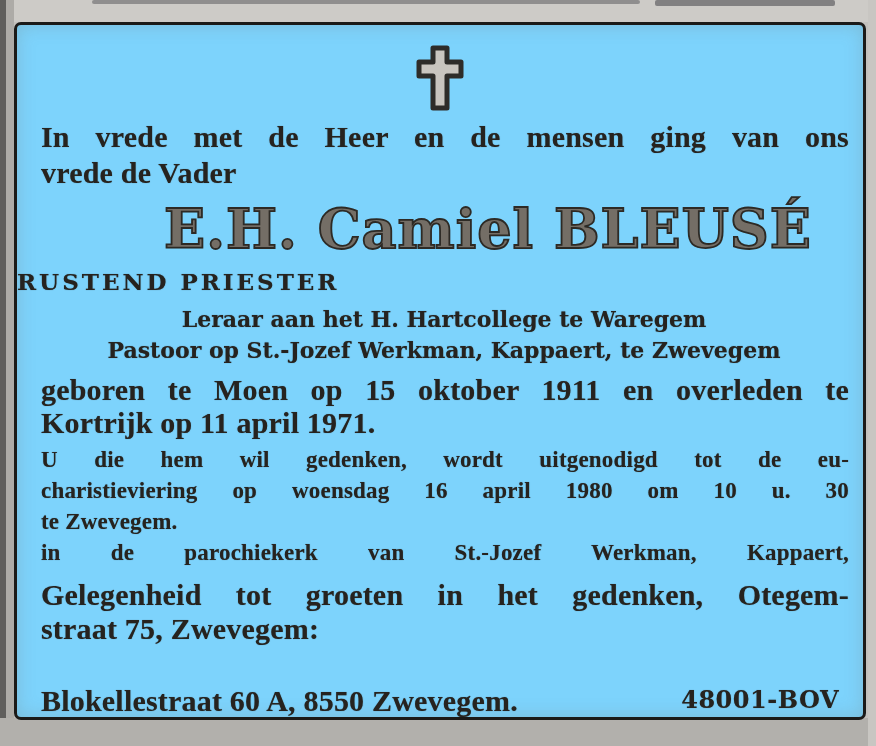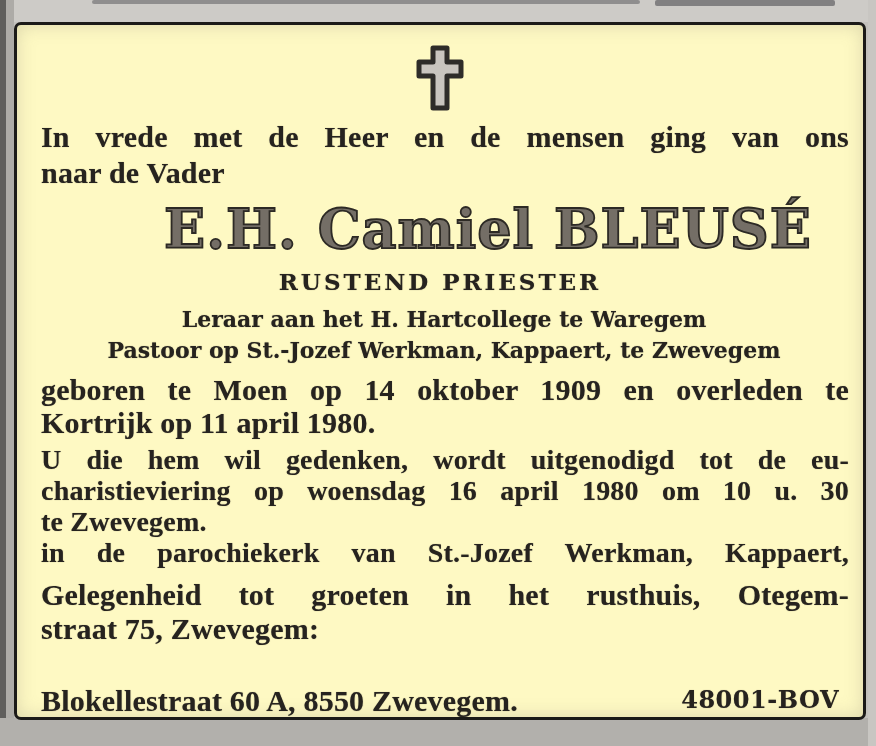--- a/index.html
+++ b/index.html
@@ -41,21 +41,21 @@
   }
   .scan-right-strip {
     position: absolute; left: 868px; top: 0; width: 8px; height: 746px;
     background: #c8c6c2;
   }
   
   .card {
     position: absolute; left: 14px; top: 22px;
     width: 852px; height: 698px;
     box-sizing: border-box;
-    background: #fef9c3;
+    background: #7dd3fc;
     border: 3px solid #1b1a18;
     border-radius: 7px;
     box-shadow: inset 0 0 18px rgba(120,115,105,.25);
   }
   .card * { position: absolute; color: #26231f; }
 
   .cross-wrap {
     left: 0; top: 20px; width: 100%; height: 66px;
     text-align: center;
   }
@@ -80,40 +80,40 @@
     font-weight: bold;
     font-size: 54px;
     letter-spacing: 1px;
     color: #746e66;
     -webkit-text-stroke: 1.8px #2d2a25;
     text-shadow: 0 0 1px rgba(40,36,30,.4);
     margin-left: 48px;
   }
   .deceased-title {
     left: 0; top: 243px; width: 100%;
-    text-align: center;
+    text-align: left;
     font-family: "DejaVu Serif", serif;
     font-weight: bold;
     font-size: 23px;
     letter-spacing: 3px;
     text-shadow: 0 0 1px rgba(30,26,20,.5);
   }
   .role-1, .role-2 {
     left: 4px; width: 100%;
     text-align: center;
     font-family: "DejaVu Serif", serif;
     font-weight: bold;
     font-size: 22px;
     text-shadow: 0 0 1px rgba(30,26,20,.5);
   }
   .role-1 { top: 281px; }
   .role-2 { top: 312px; }
 
   .life   { top: 348px; line-height: 33px; }
-  .service{ top: 419px; font-size: 28px; line-height: 31px; }
+  .service{ top: 419px; font-size: 23px; line-height: 31px; }
   .visit  { top: 553px; line-height: 34px; }
   .address{ top: 622px; margin-top: 37px; }
 
   .print-code {
     right: 24px; top: 660px;
     font-family: "DejaVu Serif", serif;
     font-weight: bold;
     font-size: 24px;
     letter-spacing: .5px;
     text-shadow: 0 0 1px rgba(30,26,20,.4);
@@ -133,44 +133,44 @@
 <div class="card">
 
   <div class="cross-wrap">
     <svg width="48" height="66" viewBox="0 0 48 66" aria-hidden="true">
       <path d="M17 3 h14 v14 h14 v14 h-14 v32 h-14 v-32 h-14 v-14 h14 z" fill="#c9c5bf" stroke="#2e2c29" stroke-width="5" stroke-linejoin="round"></path>
     </svg>
   </div>
 
   <div class="body-text intro">
     <span class="line just">In vrede met de Heer en de mensen ging van ons</span>
-    <span class="line">naar de Vader</span>
+    <span class="line">vrede de Vader</span>
   </div>
 
   <div class="deceased-name">E.H. Camiel BLEUSÉ</div>
 
   <div class="deceased-title">RUSTEND PRIESTER</div>
 
   <div class="role-1">Leraar aan het H. Hartcollege te Waregem</div>
   <div class="role-2">Pastoor op St.-Jozef Werkman, Kappaert, te Zwevegem</div>
 
   <div class="body-text life">
-    <span class="line just">geboren te Moen op 14 oktober 1909 en overleden te</span>
-    <span class="line">Kortrijk op 11 april 1980.</span>
+    <span class="line just">geboren te Moen op 15 oktober 1911 en overleden te</span>
+    <span class="line">Kortrijk op 11 april 1971.</span>
   </div>
 
   <div class="body-text service">
     <span class="line just">U die hem wil gedenken, wordt uitgenodigd tot de eu-</span>
     <span class="line just">charistieviering op woensdag 16 april 1980 om 10 u. 30</span>
     <span class="line">te Zwevegem.</span>
     <span class="line just">in de parochiekerk van St.-Jozef Werkman, Kappaert,</span>
   </div>
 
   <div class="body-text visit">
-    <span class="line just">Gelegenheid tot groeten in het rusthuis, Otegem-</span>
+    <span class="line just">Gelegenheid tot groeten in het gedenken, Otegem-</span>
     <span class="line">straat 75, Zwevegem:</span>
   </div>
 
   <div class="body-text address">Blokellestraat 60 A, 8550 Zwevegem.</div>
 
   <div class="print-code">48001-BOV</div>
 
 </div>
 
 </body></html>

